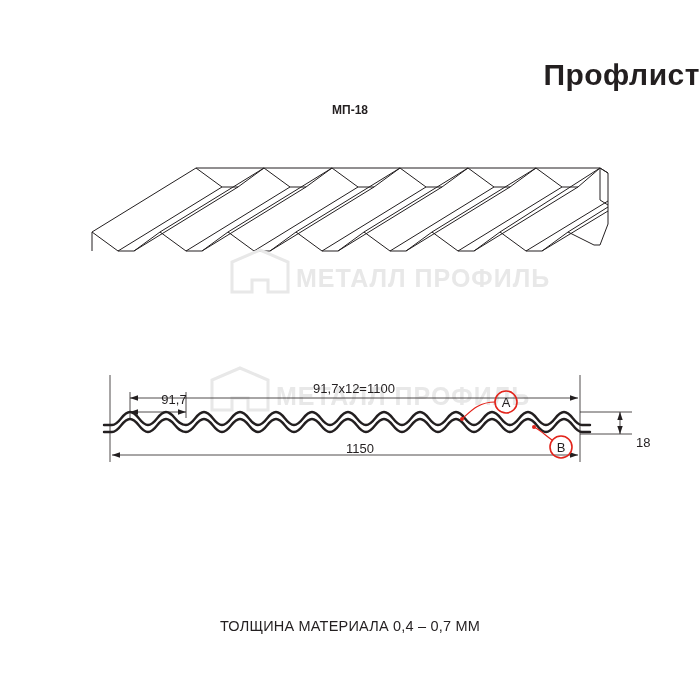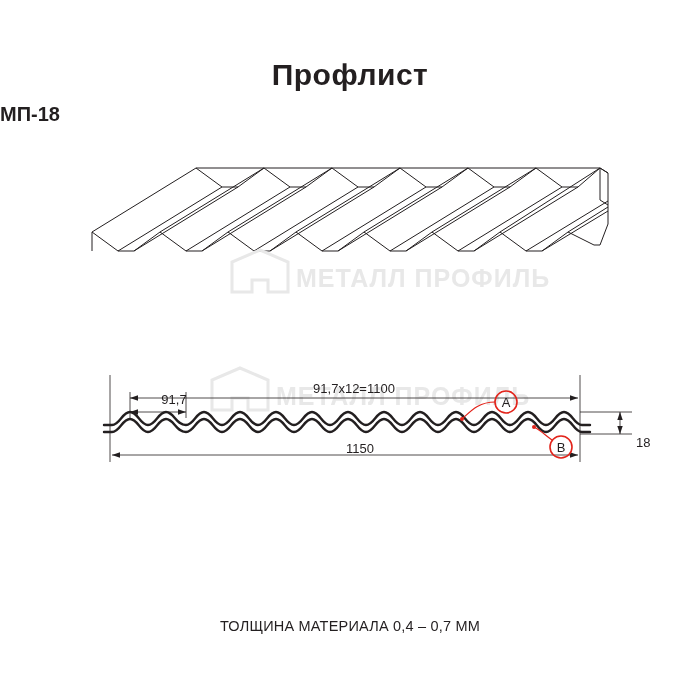--- a/index.html
+++ b/index.html
@@ -18,30 +18,31 @@
   .page {
     position: absolute;
     left: 0; top: 0;
     width: 700px; height: 700px;
   }
 
   .title {
     position: absolute;
     left: 0; right: 0;
     top: 58px;
-    text-align: center;
+    text-align: right;
     font-size: 30px;
     font-weight: bold;
     letter-spacing: 0.5px;
   }
   .subtitle {
     position: absolute;
     left: 0; right: 0;
     top: 103px;
-    font-size: 20px;
+    text-align: center;
+    font-size: 12px;
     font-weight: bold;
   }
   .footer {
     position: absolute;
     left: 0; right: 0;
     top: 618px;
     text-align: center;
     font-size: 14.5px;
     font-weight: normal;
     letter-spacing: 0.2px;

